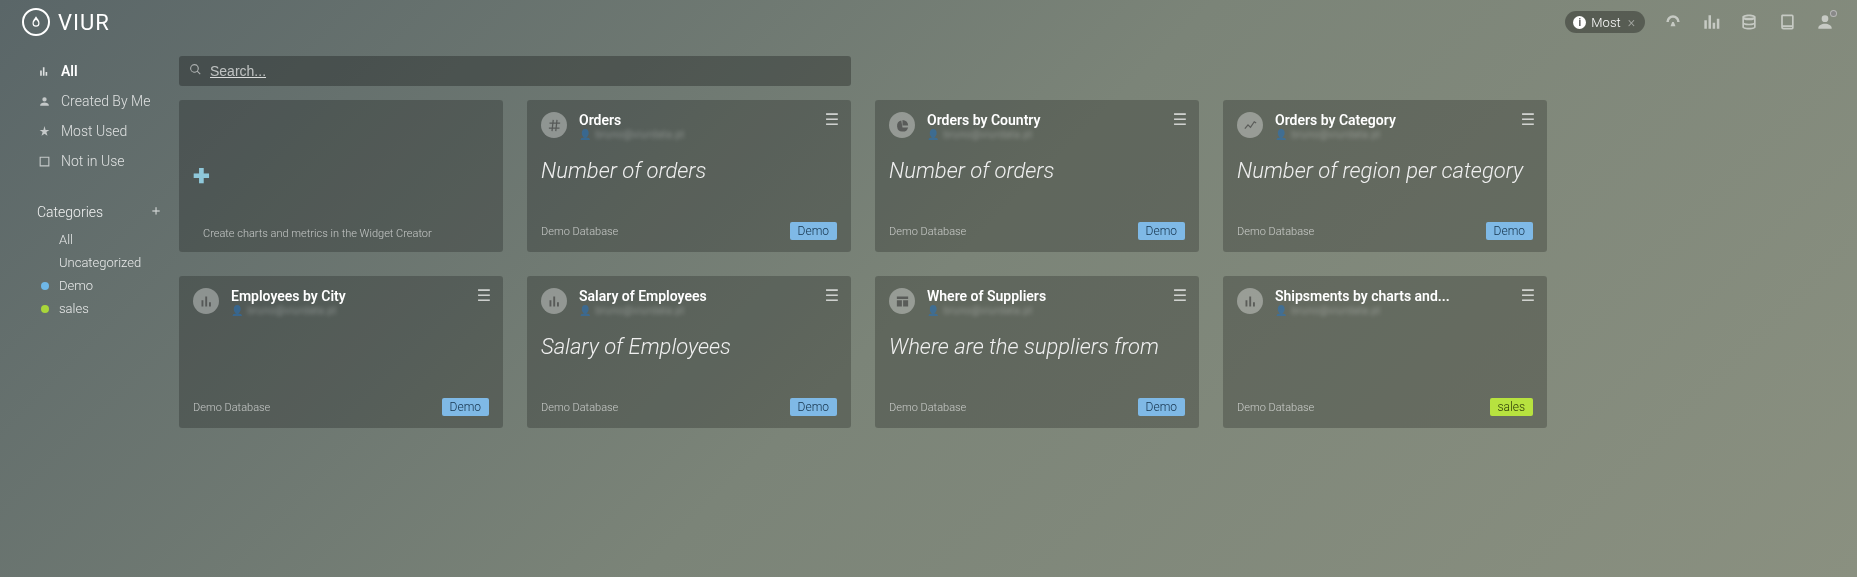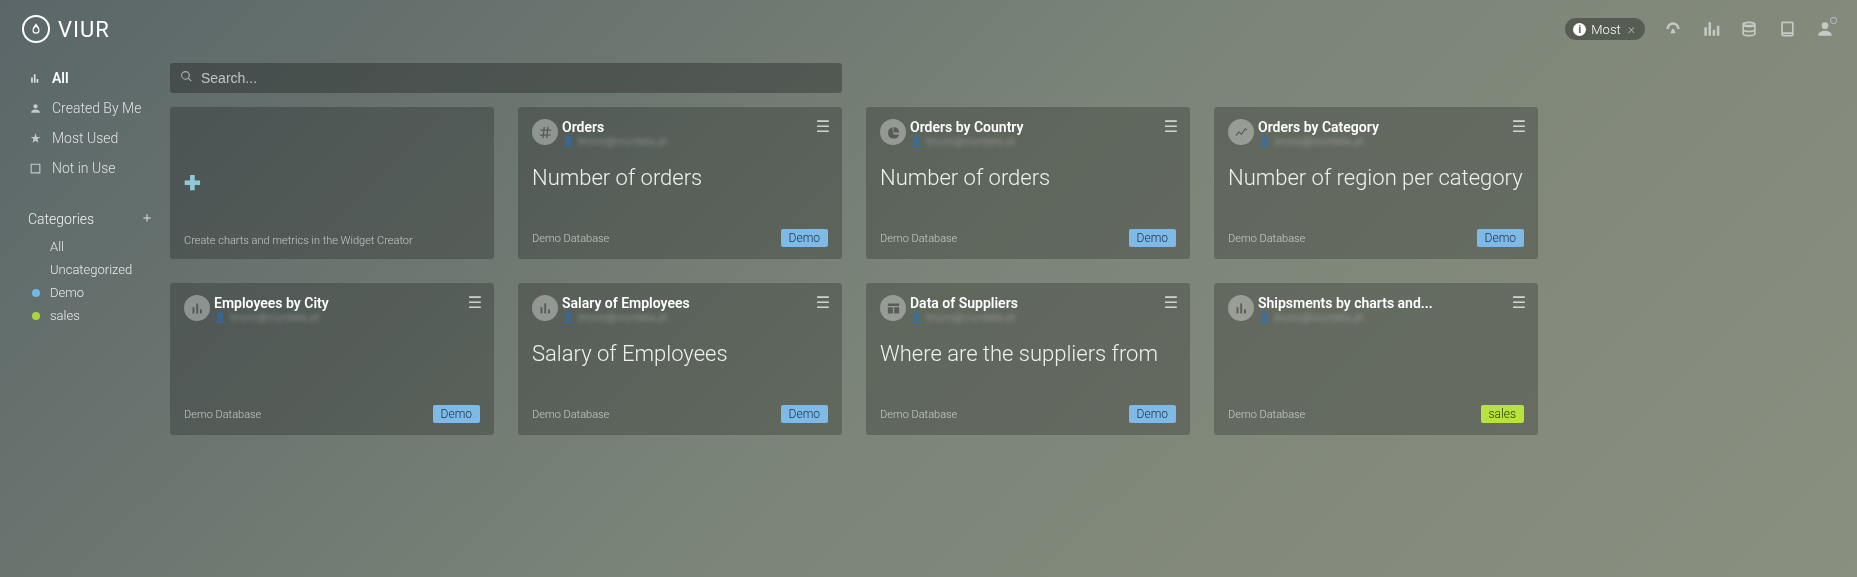--- a/index.html
+++ b/index.html
@@ -9,21 +9,20 @@
     min-height: 577px;
     color: #e8e8e8;
     font-weight: 300;
   }
   .topbar {
     display: flex;
     align-items: center;
     justify-content: space-between;
     padding: 6px 22px 6px 22px;
     height: 44px;
-    margin-top: 7px;
   }
   .logo {
     display: flex;
     align-items: center;
     gap: 8px;
   }
   .logo-ring {
     width: 28px; height: 28px;
     border: 2.5px solid #fff;
     border-radius: 50%;
@@ -50,20 +49,21 @@
     width: 13px; height: 13px; border-radius: 50%;
     background: #fff; color: #555; font-size: 10px; font-weight: bold;
     display: flex; align-items: center; justify-content: center;
   }
   .help-btn .close-ico { opacity: .5; font-size: 14px; margin-left:2px;}
   .top-icon { color: rgba(255,255,255,0.55); cursor: pointer; font-size: 18px; display:flex; align-items:center;}
   .top-icon svg { width: 20px; height: 20px; fill: currentColor; }
   .layout {
     display: flex;
     padding: 12px 0 0 0;
+    margin-left: 9px;
   }
   .sidebar {
     flex: 0 0 170px;
     padding: 0 10px 0 22px;
     font-size: 14px;
   }
   .sidebar .nav-item {
     display: flex; align-items: center; gap: 10px;
     padding: 7px 6px;
     color: rgba(255,255,255,0.8);
@@ -92,20 +92,21 @@
   }
   .search-row { display:flex; gap: 28px; margin-bottom: 14px; }
   .search-box {
     background: rgba(0,0,0,0.28);
     border-radius: 3px;
     height: 30px;
     display:flex; align-items:center;
     padding: 0 10px;
     color: rgba(255,255,255,.8);
     font-size: 14px;
+    text-decoration: underline;
   }
   .search-box.wide { flex: 0 0 672px; }
   .search-box.ds { flex: 0 0 438px; }
   .search-box input {
     background: transparent; border: none; outline: none;
     color: rgba(255,255,255,.9); font-size: 14px; width:100%;
   }
   .search-box input::placeholder { color: rgba(255,255,255,.65); }
   .search-ico { margin-right:8px; opacity:.7; }
   .grid {
@@ -127,43 +128,44 @@
     cursor:pointer;
   }
   .create-link {
     color: #a8d8e6;
     font-size: 22px;
     font-weight: 300;
     display:flex; align-items:center; gap:8px;
   }
   .create-plus { color:#8fc8da; font-weight:700; font-size:20px;}
   .create-desc {
-    position:absolute; bottom:12px; left:14px;
+    position:absolute; bottom:12px; left:24px;
     font-size: 11px; color: rgba(255,255,255,.65);
   }
-  .card-head { display:flex; gap:4px; }
+  .card-head { display:flex; gap:12px; }
   .card-icon {
     width: 26px; height:26px; border-radius:50%;
     background: rgba(255,255,255,.35);
     display:flex; align-items:center; justify-content:center;
     color: rgba(40,40,40,.55);
     font-weight:bold; flex:0 0 26px;
   }
   .card-icon svg { width:15px; height:15px; fill: currentColor; }
   .card-titleblock { flex:1; min-width:0; }
   .card-title { font-size:14px; font-weight:600; color:#fff; white-space:nowrap; overflow:hidden; text-overflow:ellipsis;}
   .card-author { display:flex; align-items:center; gap:4px; font-size:10px; color:rgba(255,255,255,.45); margin-top:1px;}
   .card-author .blur { filter: blur(2px); letter-spacing:.5px;}
   .card-menu { position:absolute; top:10px; right:12px; cursor:pointer; color:rgba(255,255,255,.7);}
   .card-desc {
     margin-top: 18px;
     font-size: 22px;
     font-weight: 300;
     color: #f0f0f0;
     line-height:1.2;
+    font-style:italic;
   }
   .card-footer {
     margin-top:auto;
     display:flex; justify-content:space-between; align-items:center;
     font-size: 11px; color: rgba(255,255,255,.65);
   }
   .tag {
     border-radius: 2px;
     padding: 2px 8px;
     font-size: 12px;
@@ -412,21 +414,21 @@
         </div>
         <div class="card">
           <div class="card-menu">☰</div>
           <div class="card-head">
             <div class="card-icon">
               <svg viewBox="0 0 24 24">
                 <path d="M3 4h18v4H3zM3 10h8v10H3zm10 0h8v10h-8z"></path>
               </svg>
             </div>
             <div class="card-titleblock">
-              <div class="card-title">Data of Suppliers</div>
+              <div class="card-title">Where of Suppliers</div>
               <div class="card-author">
                 <span>👤</span>
                 <span class="blur">bruno@viurdata.pt</span>
               </div>
             </div>
           </div>
           <div class="card-desc">Where are the suppliers from</div>
           <div class="card-footer">
             <span>Demo Database</span>
             <span class="tag tag-demo">Demo</span>

